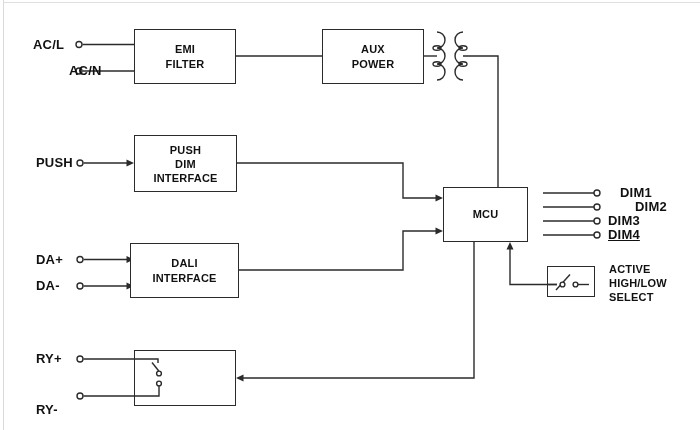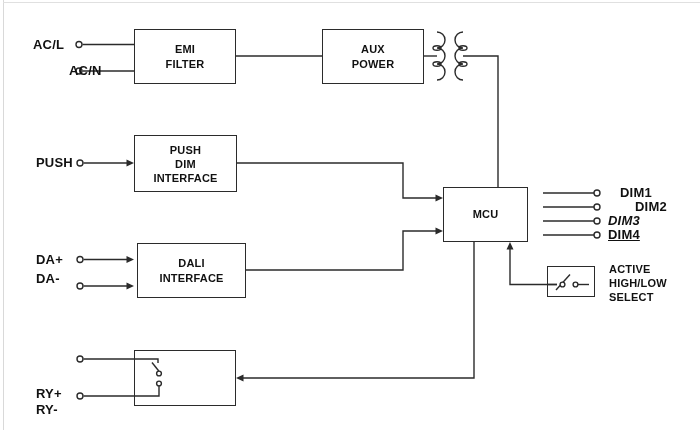--- a/index.html
+++ b/index.html
@@ -149,43 +149,43 @@
     <span>AUX
 POWER</span>
   </div>
 
   <div class="box" style="left:134px;top:135px;width:103px;height:57px;line-height:14px;">
     <span>PUSH
 DIM
 INTERFACE</span>
   </div>
 
-  <div class="box" style="left:137px;top:243px;width:109px;height:55px;text-align:center;">
+  <div class="box" style="left:130px;top:243px;width:109px;height:55px;text-align:center;">
     <span>DALI
 INTERFACE</span>
   </div>
 
   <div class="box" style="left:443px;top:187px;width:85px;height:55px;">
     <span>MCU</span>
   </div>
 
   <div class="box empty" style="left:134px;top:350px;width:102px;height:56px;"></div>
 
   <div class="box empty" style="left:547px;top:266px;width:48px;height:31px;border-width:1.4px;"></div>
 
   <div class="lbl" style="left:33px;top:36.5px;">AC/L</div>
   <div class="lbl" style="left:33px;top:63px;margin-left:36px;">AC/N</div>
   <div class="lbl" style="left:36px;top:155px;">PUSH</div>
   <div class="lbl" style="left:36px;top:251.5px;">DA+</div>
-  <div class="lbl" style="left:36px;top:271px;">DA-</div>
-  <div class="lbl" style="left:36px;top:351px;margin-top:35px;">RY+</div>
+  <div class="lbl" style="left:36px;top:278px;">DA-</div>
+  <div class="lbl" style="left:36px;top:351px;">RY+</div>
   <div class="lbl" style="left:36px;top:388px;margin-top:14px;">RY-</div>
 
   <div class="lbl" style="left:608px;top:185px;margin-left:12px;">DIM1</div>
   <div class="lbl" style="left:628px;top:199px;margin-left:7px;">DIM2</div>
-  <div class="lbl" style="left:608px;top:213px;font-style:italic;">DIM3</div>
+  <div class="lbl" style="left:608px;top:213px;">DIM3</div>
   <div class="lbl" style="left:608px;top:227px;text-decoration:underline;">DIM4</div>
 
   <div class="note" style="left:609px;top:262px;">ACTIVE
 HIGH/LOW
 SELECT</div>
 
 </div>
 
 </body></html>

